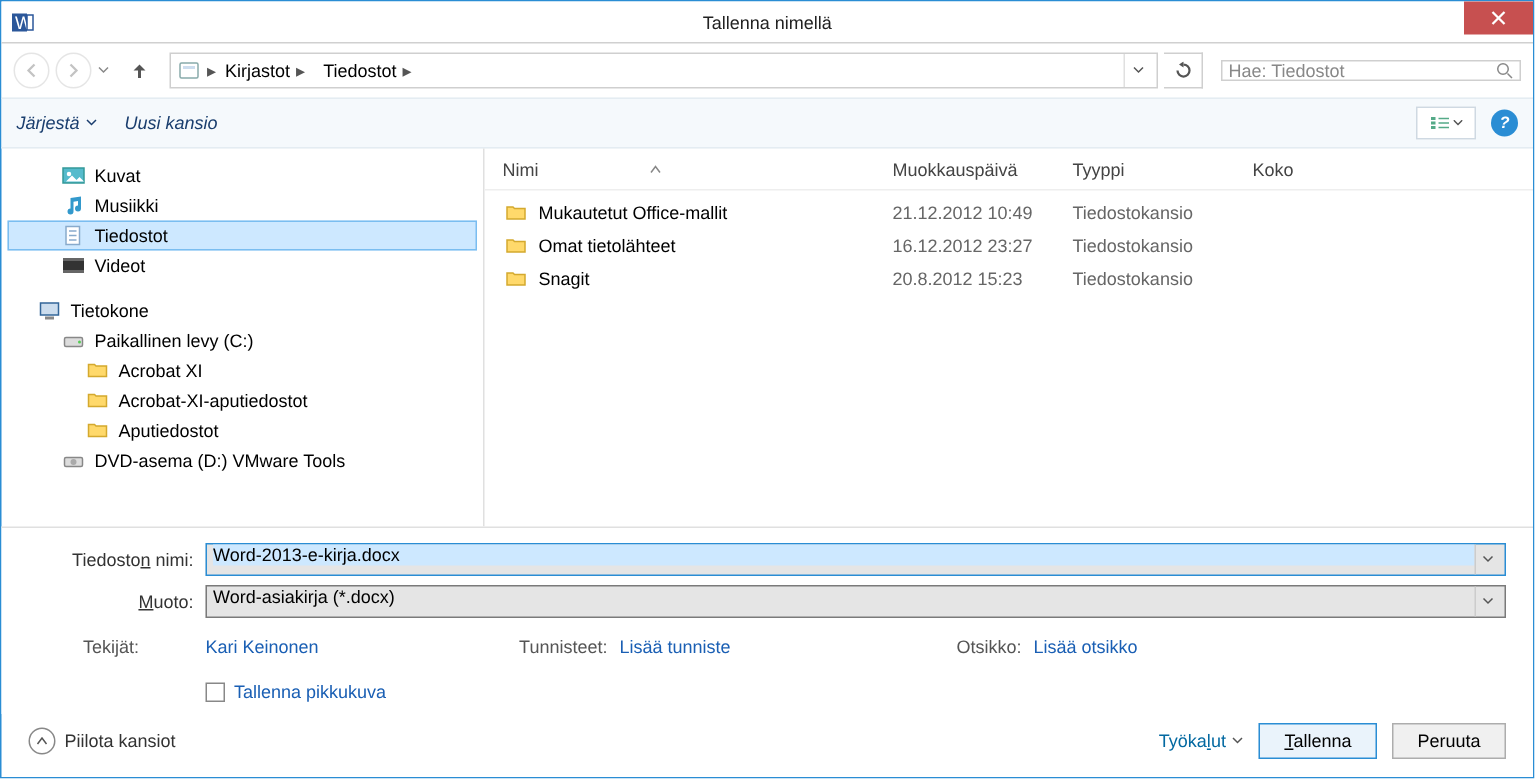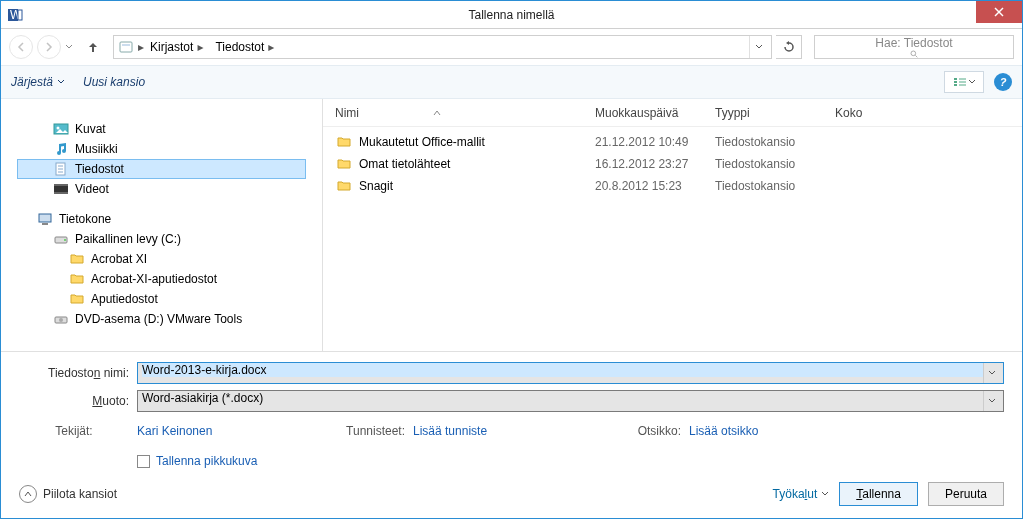--- a/index.html
+++ b/index.html
@@ -14,30 +14,30 @@
   .navbar { height:36px; display:flex; align-items:center; padding:4px 8px; gap:4px; background:#fff;}
   .nav-btn { width:24px; height:24px; border:1px solid #ccc; border-radius:12px; display:flex; align-items:center; justify-content:center; background:#fff;}
   .nav-btn.disabled { opacity:.5;}
   .nav-arrow-up { width:20px; height:20px; display:flex; align-items:center; justify-content:center; margin-left:6px;}
   .breadcrumb { flex:1; height:24px; border:1px solid #cfcfcf; display:flex; align-items:center; padding:0 4px; margin-left:6px; background:#fff;}
   .breadcrumb .bc-icon { width:16px; height:16px; display:flex; align-items:center; justify-content:center; margin-right:4px;}
   .breadcrumb .bc-seg { padding:0 6px; display:flex; align-items:center; gap:4px; height:100%;}
   .breadcrumb .bc-sep { color:#555;}
   .breadcrumb .bc-drop { margin-left:auto; width:18px; display:flex; align-items:center; justify-content:center; border-left:1px solid #e0e0e0; height:100%;}
   .refresh { width:26px; height:24px; border:1px solid #cfcfcf; border-left:none; display:flex; align-items:center; justify-content:center;}
-  .searchbox { width:200px; height:24px; border:1px solid #cfcfcf; display:flex; align-items:center; padding:0 4px; margin-left:8px; color:#888;flex-direction:column;}
+  .searchbox { width:200px; height:14px; border:1px solid #cfcfcf; display:flex; align-items:center; padding:0 4px; margin-left:8px; color:#888;}
   .searchbox .ph { flex:1;}
   .toolbar { height:34px; background:#f5f9fc; border-top:1px solid #e4ecf2; border-bottom:1px solid #e4ecf2; display:flex; align-items:center; padding:0 10px; gap:18px; color:#1a3e6e;font-style:italic;}
   .toolbar .tb-item { display:flex; align-items:center; gap:4px; cursor:default;}
   .toolbar .right { margin-left:auto; display:flex; align-items:center; gap:10px;}
   .viewbtn { width:40px; height:22px; border:1px solid #cfd9e2; display:flex; align-items:center; justify-content:center; gap:3px; background:#fff;}
   .helpbtn { width:18px; height:18px; border-radius:9px; background:#2a8dd4; color:#fff; display:flex; align-items:center; justify-content:center; font-weight:bold; font-size:11px;}
   .body { flex:1; display:flex; min-height:0;}
   .tree { width:322px; border-right:1px solid #e0e0e0; overflow:auto; padding:4px 0;}
-  .tree ul { list-style:none; margin:16px; padding:0;}
+  .tree ul { list-style:none; margin:4px; padding:0;}
   .tree li { display:flex; align-items:center; height:20px; padding-left:36px; gap:6px; white-space:nowrap;}
   .tree li.depth2 { padding-left:52px;}
   .tree li.selected { background:#cde8ff; border:1px solid #7abdf0; padding-left:35px;}
   .tree li.header { padding-left:20px; font-weight:normal;}
   .tree .ticon { width:16px; height:16px; display:flex; align-items:center; justify-content:center;}
   .filelist { flex:1; display:flex; flex-direction:column; overflow:hidden;}
   .cols { display:flex; height:28px; align-items:center; border-bottom:1px solid #eee; padding-left:12px; color:#444;}
   .cols .col { display:flex; align-items:center; gap:4px;}
   .col-name { width:260px;}
   .col-date { width:120px;}

